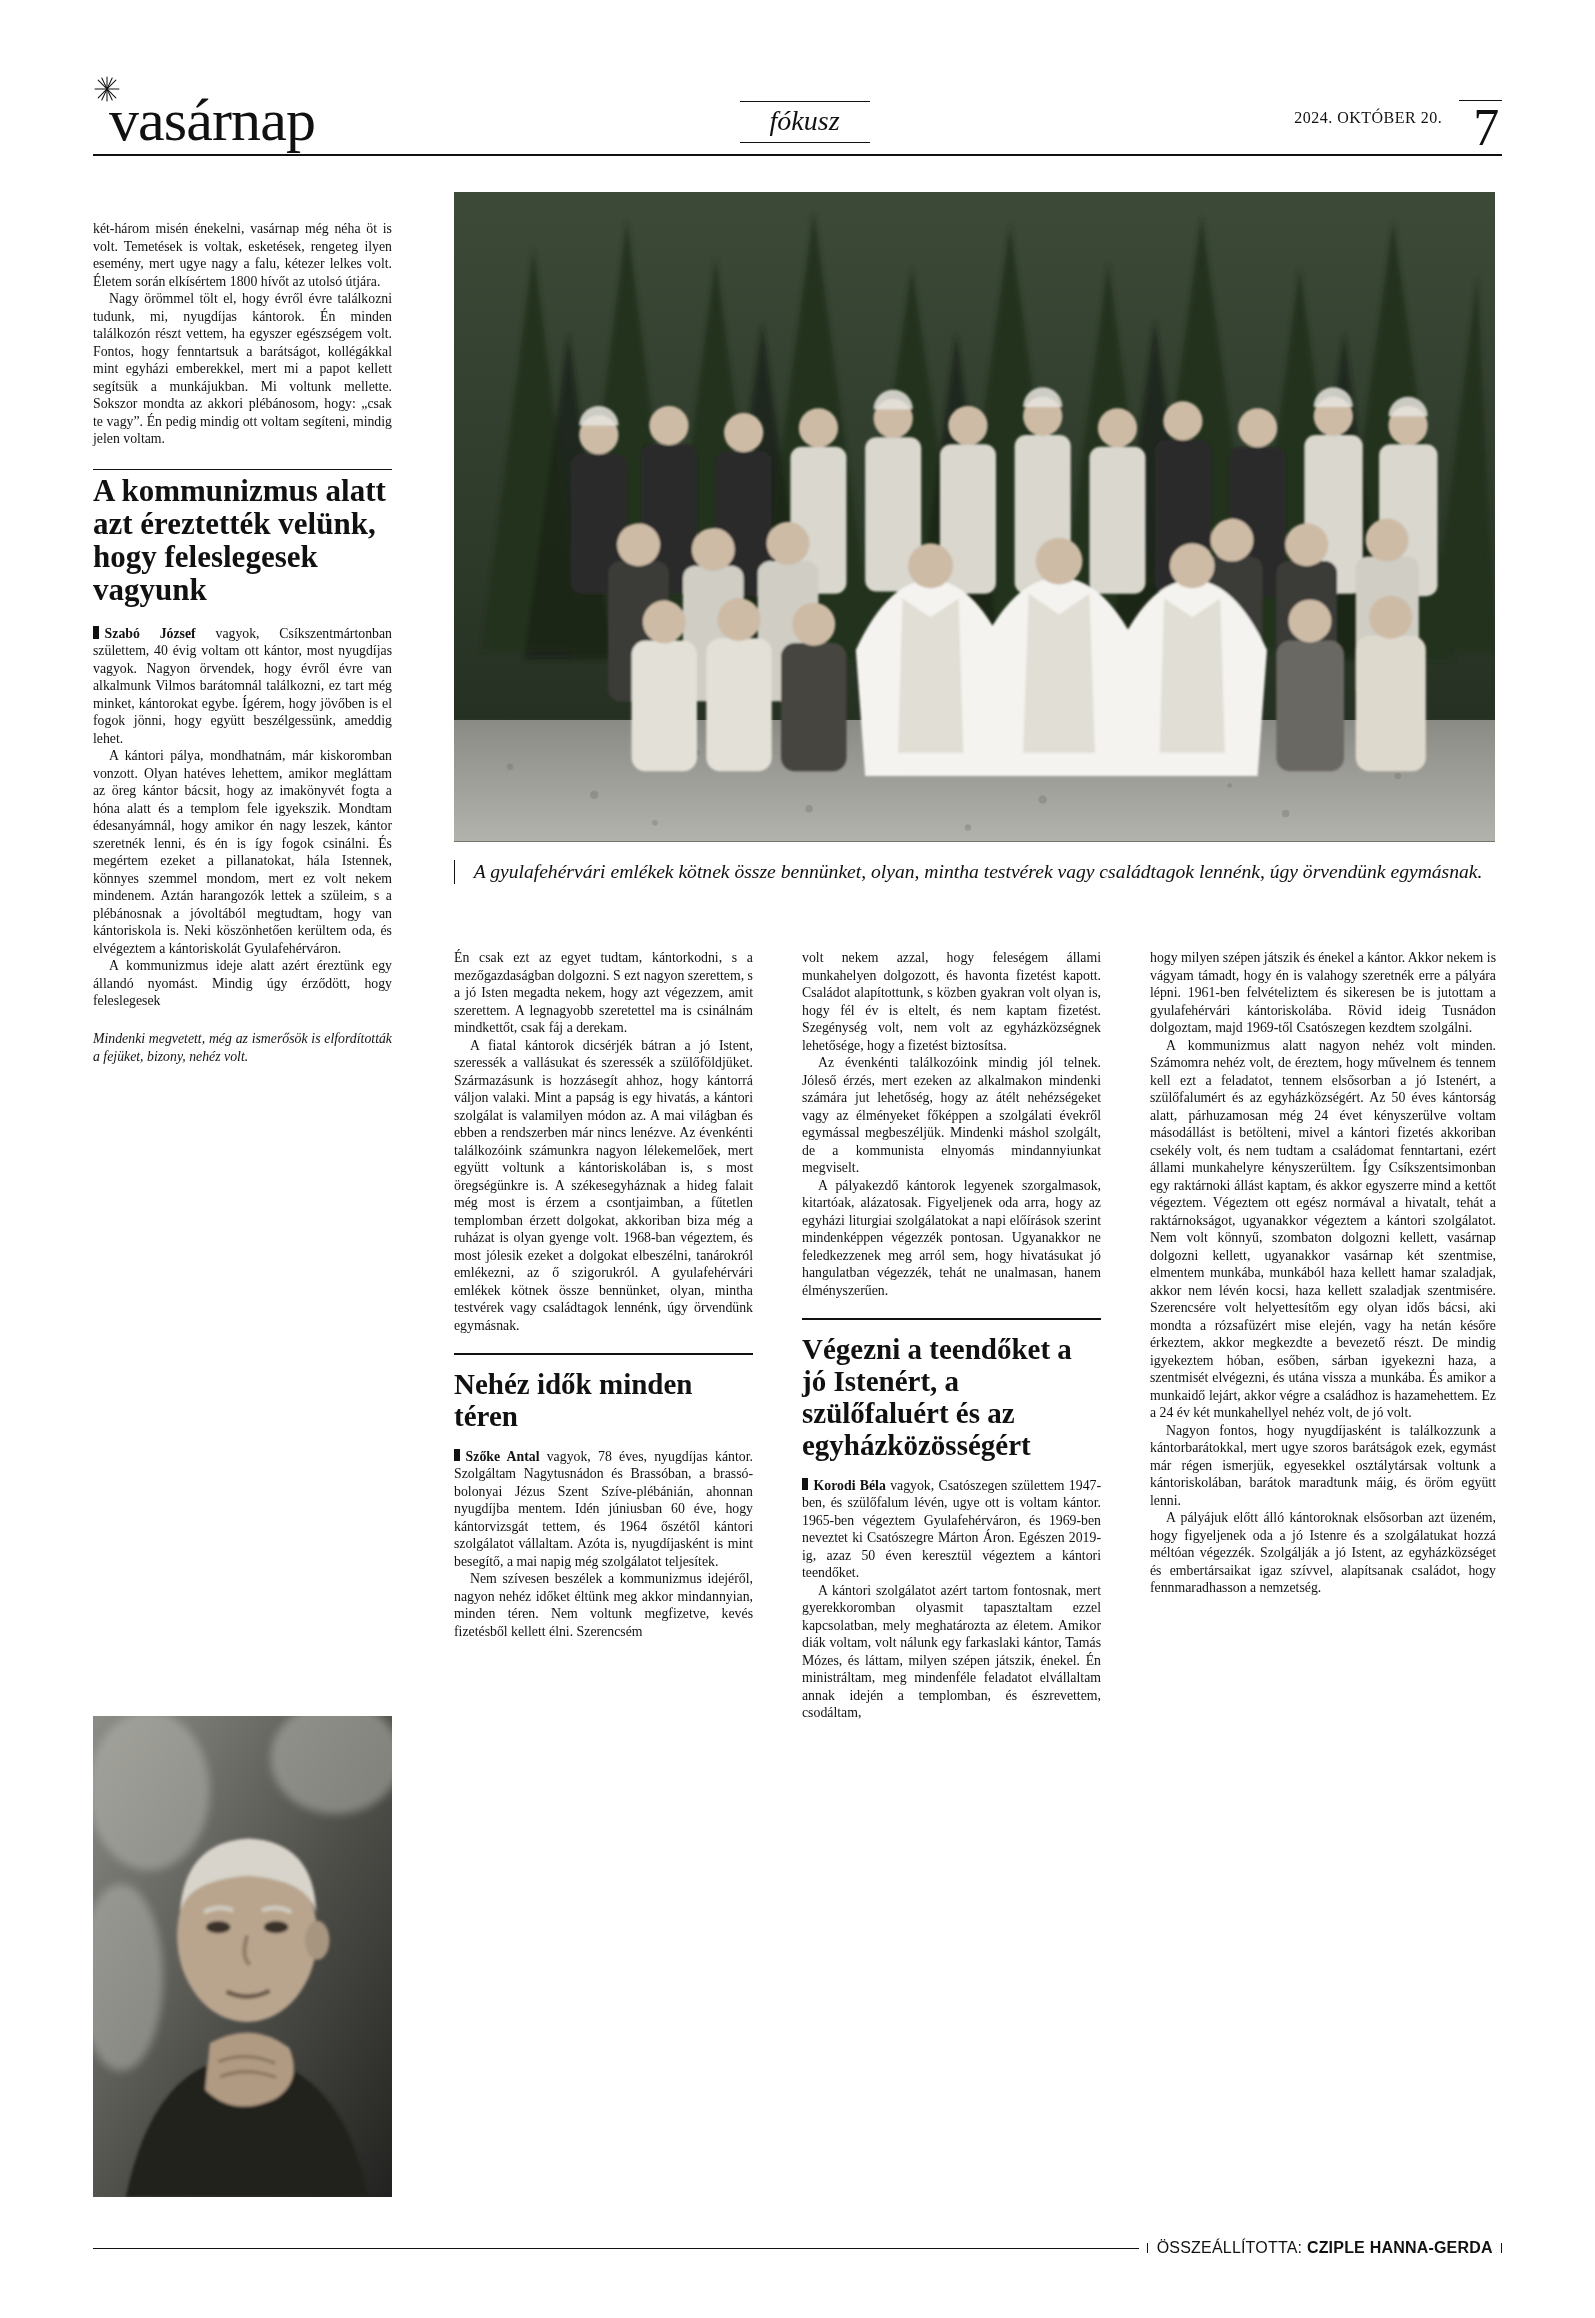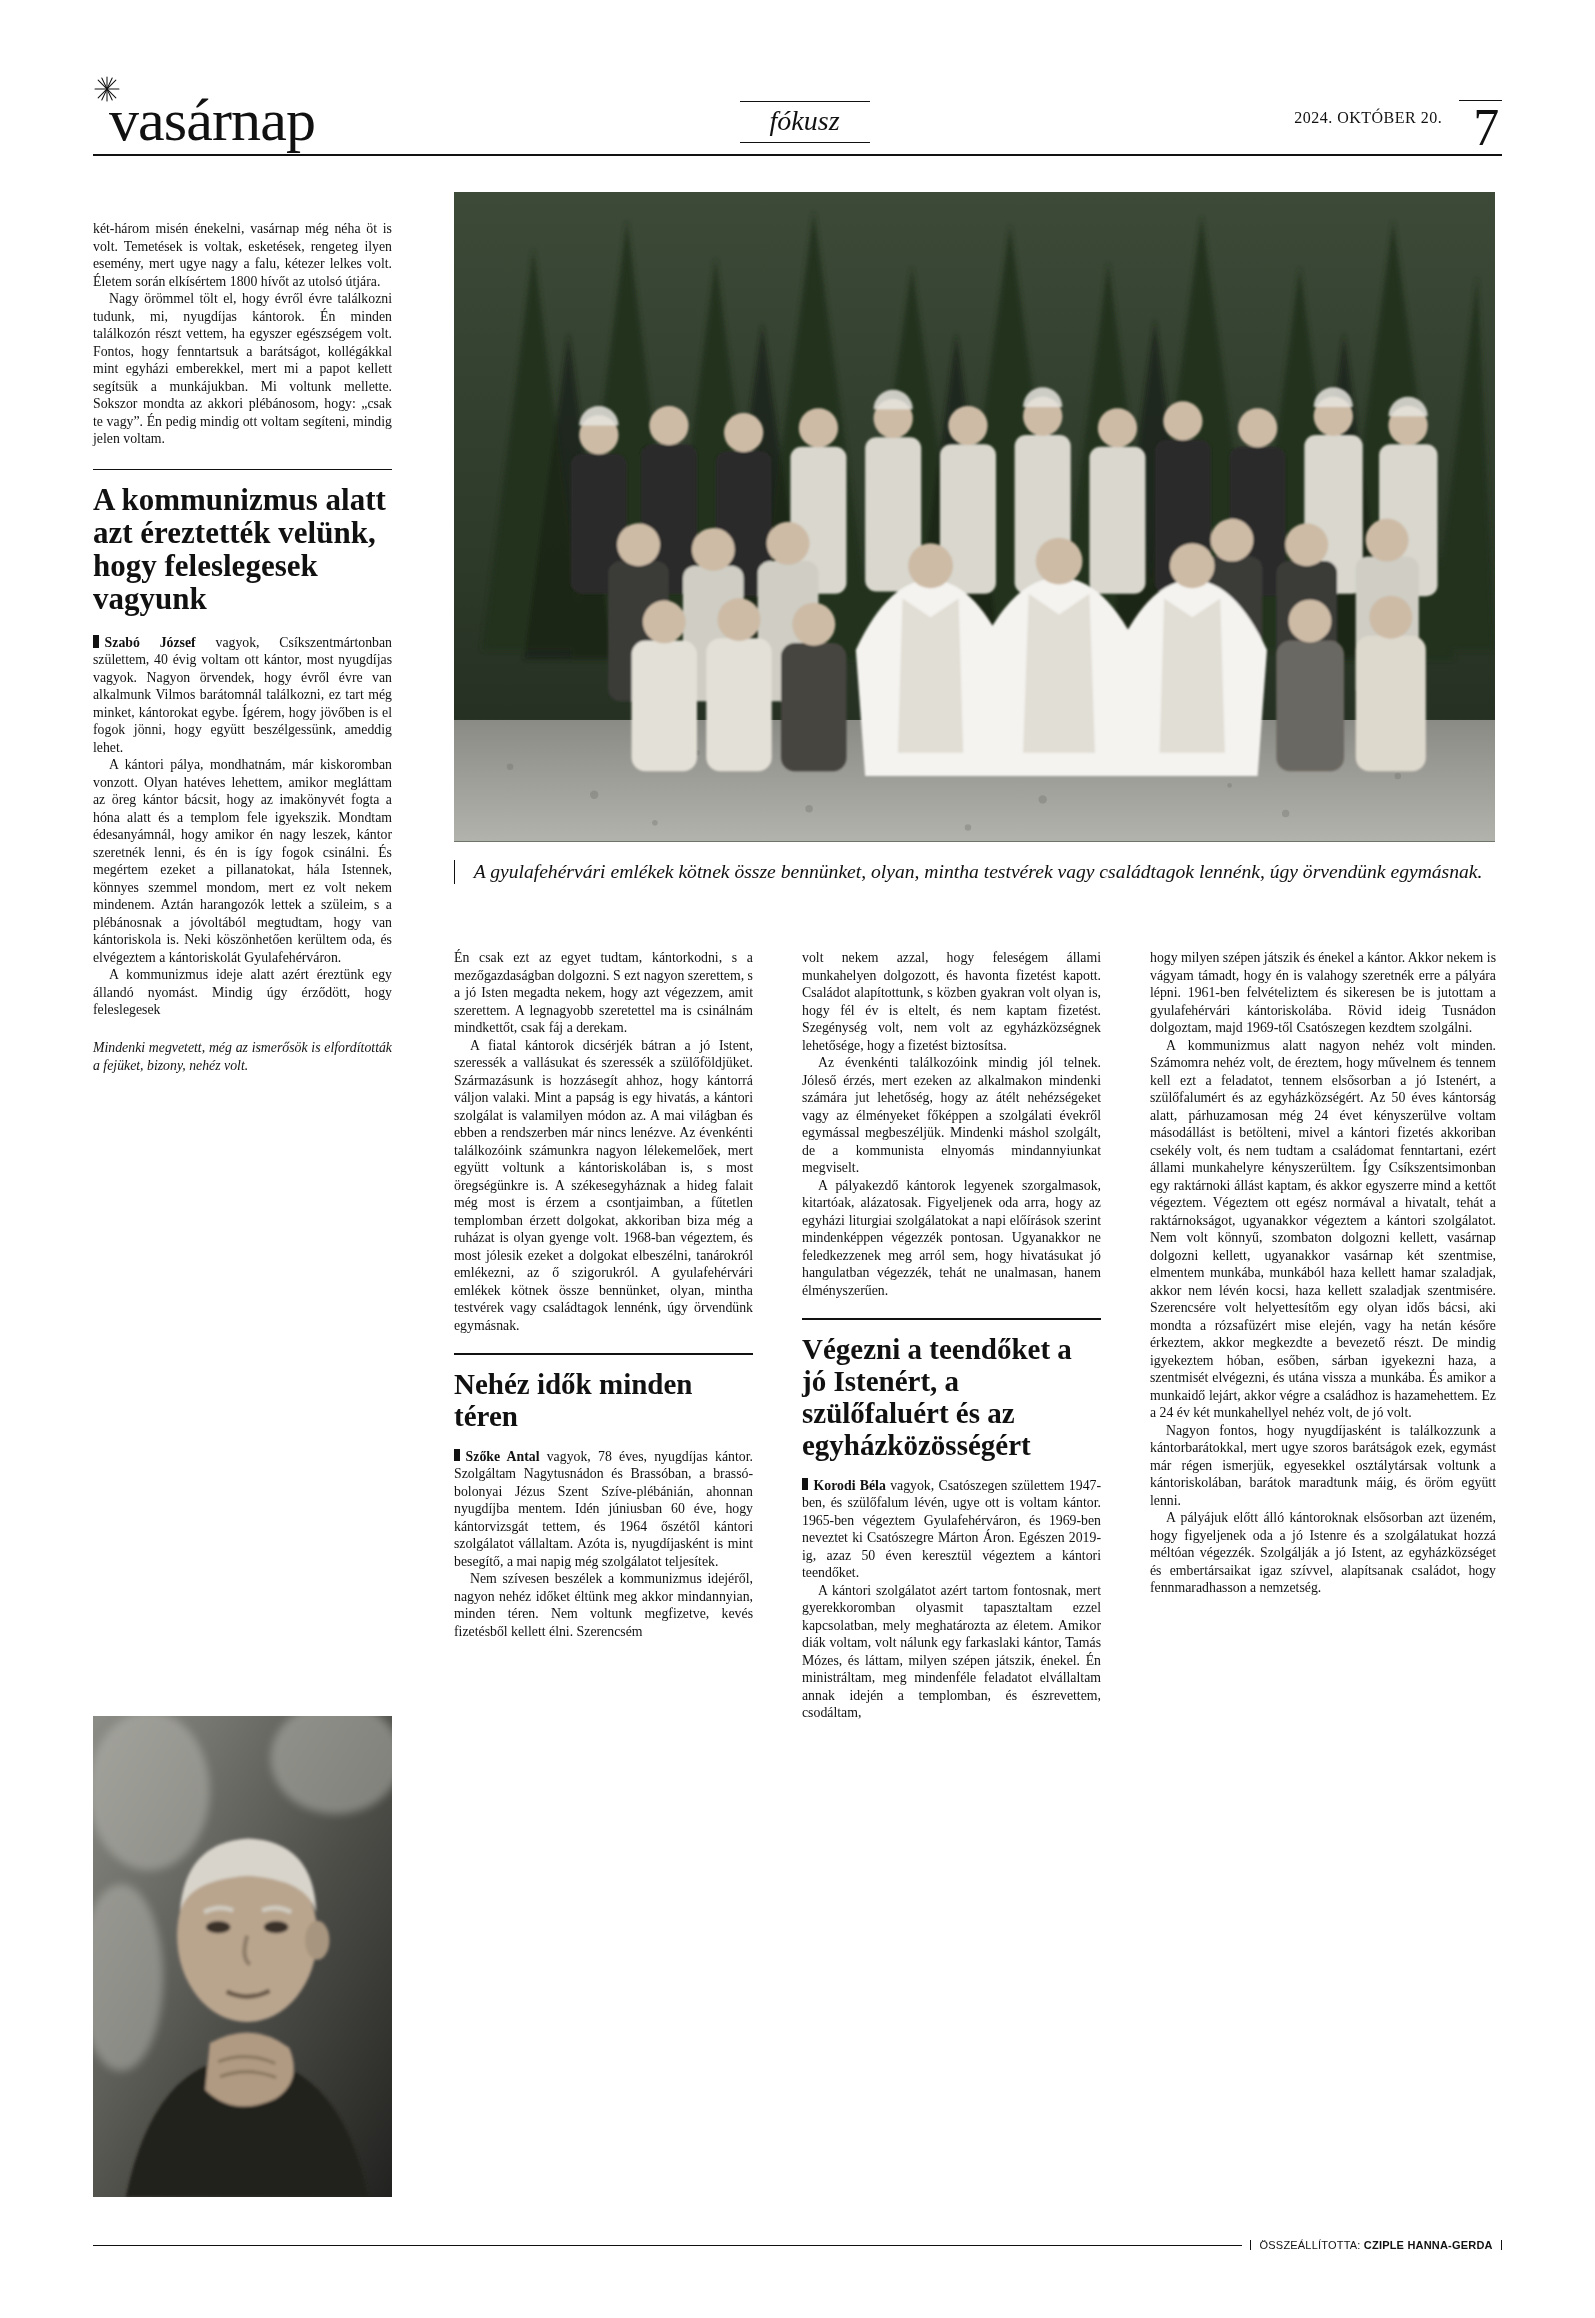--- a/index.html
+++ b/index.html
@@ -88,21 +88,21 @@
   .col4 { left: 1150px; top: 949px; width: 346px; }
 
   
   .pullhead {
     font-family: "Liberation Serif", serif;
     font-weight: 700;
     font-size: 31px;
     line-height: 33px;
     margin: 0;
     border-top: 1.9px solid #111;
-    padding-top: 13px;
+    padding-top: 4px;
   }
   .intro-marker {
     display:inline-block;
     width: 6px; height: 12.6px;
     background: #111;
     margin-right: 5.6px;
     vertical-align: -0.9px;
   }
   .lead-name { font-weight: 700; }
   .pullquote {
@@ -152,21 +152,21 @@
 
   
   .footer {
     position: absolute;
     left: 93px; right: 93px; top: 2239px;
     display: flex; align-items: center; gap: 8.4px;
   }
   .footer .line { flex: 1; height: 0.9px; background: #111; }
   .footer .credit {
     font-family: "Liberation Sans", sans-serif;
-    font-size: 11px;
+    font-size: 16px;
     letter-spacing: 0.2px;
     white-space: nowrap;
   }
   .footer .credit b { font-weight: 700; }
   .tick { width: 0.9px; height: 10.3px; background:#111; }
 
   
   .img-sim { position:absolute; inset:0; }
 </style>
 </head>

